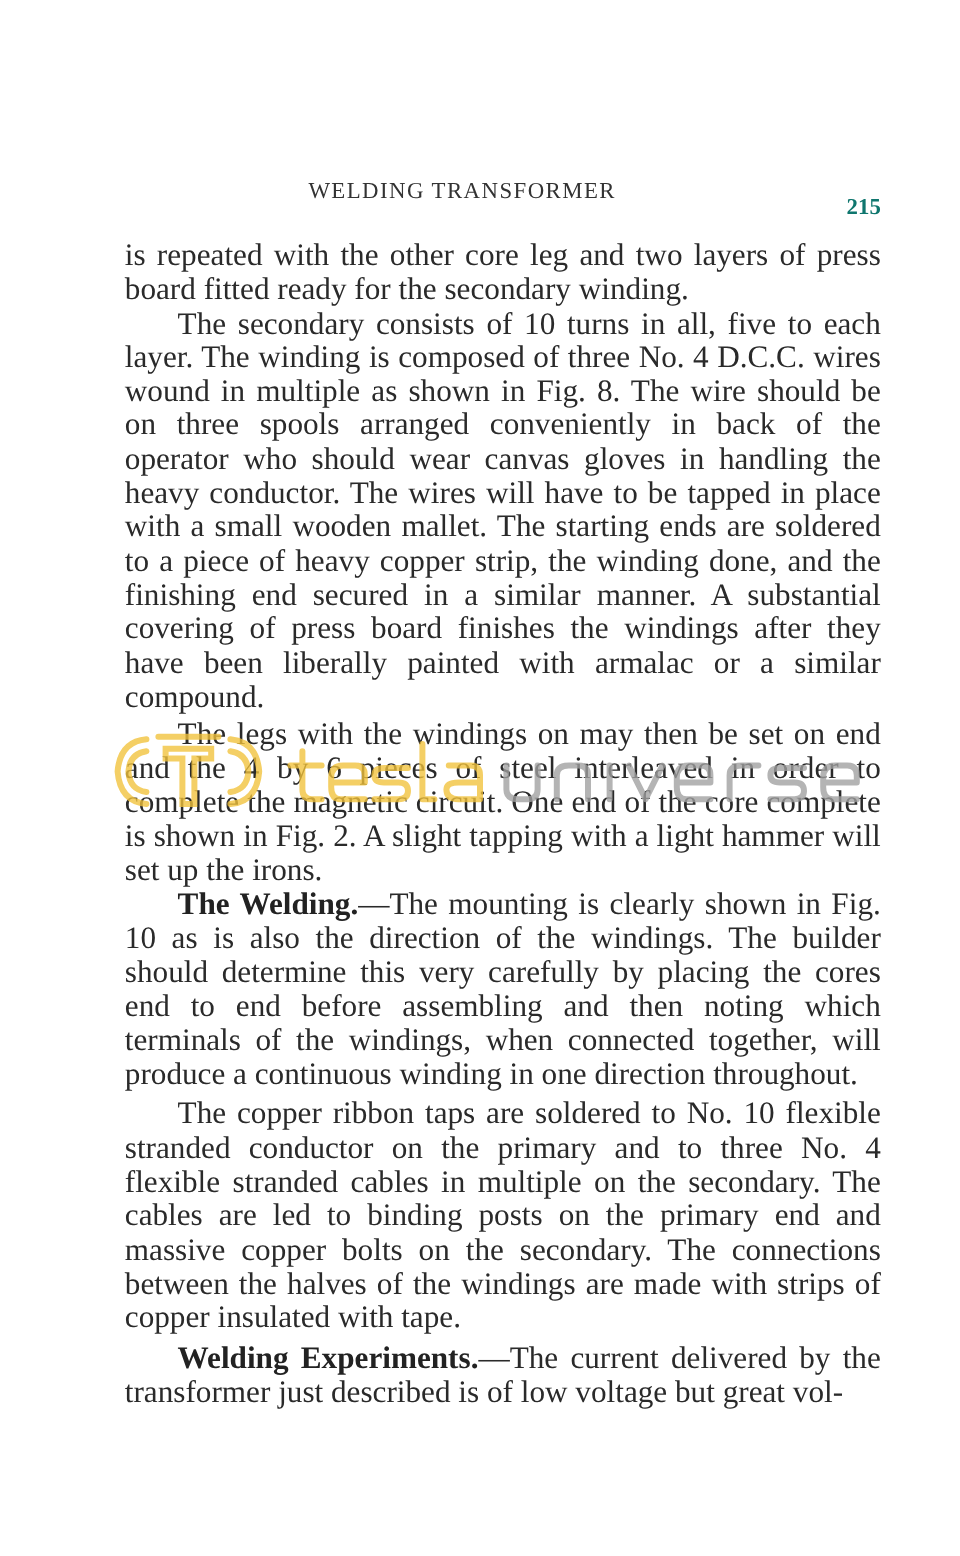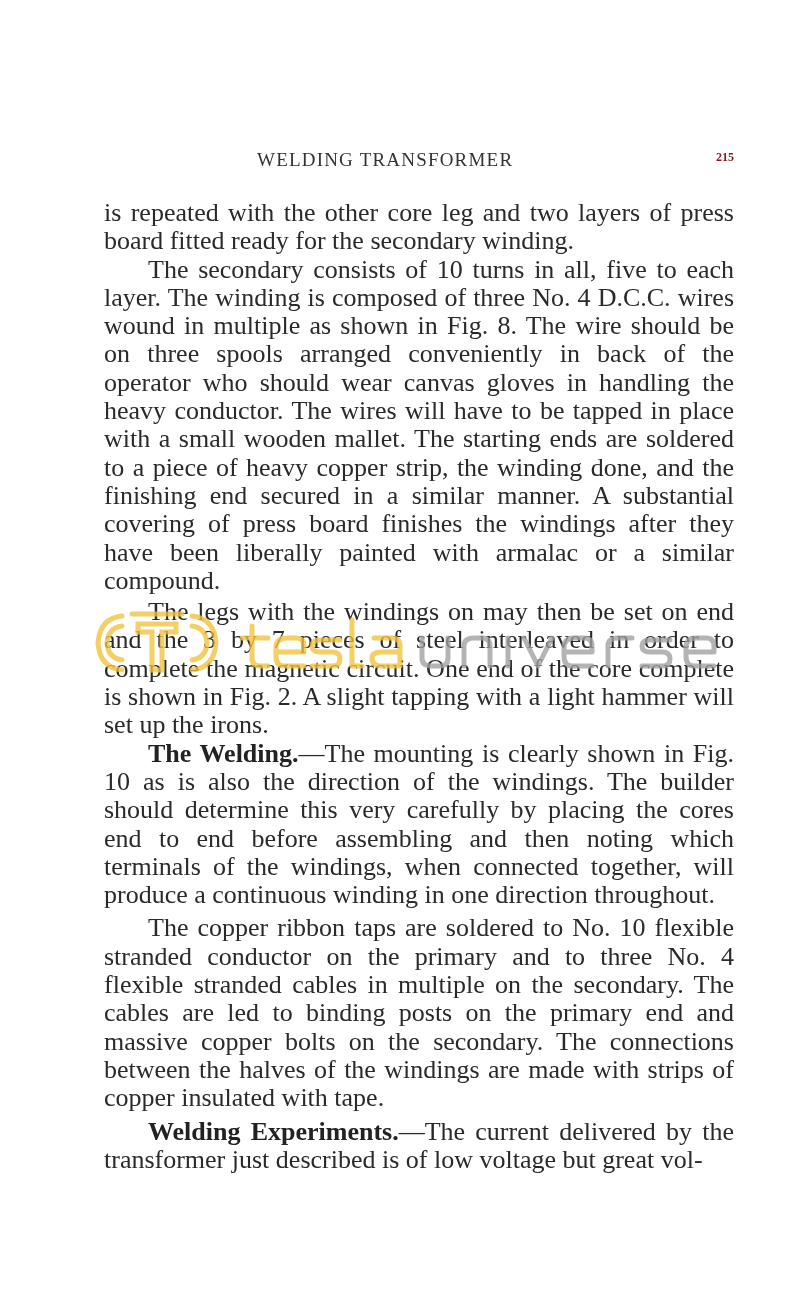--- a/index.html
+++ b/index.html
@@ -1,40 +1,40 @@
 <!DOCTYPE html>
 <html><head>
 <meta charset="utf-8">
 <style>
   html, body { margin: 0; padding: 0; background: #ffffff; }
   body { width: 800px; height: 1297px; position: relative; overflow: hidden; }
   .page { position: absolute; left: 104px; top: 134px; width: 630px; font-family: "Liberation Serif", "DejaVu Serif", serif; color: #2a2a2a; margin-top: 12px; }
   .header { position: relative; height: 30px; }
   .running-head { position: absolute; left: 153px; top: 3px; font-size: 19px; letter-spacing: 1.2px; color: #333; }
-  .page-num { position: absolute; right: 0; top: 4px; font-size: 12px; font-weight: bold; color: #7f1d1d; }
+  .page-num { position: absolute; right: 0; top: 16px; font-size: 19px; font-weight: bold; color: #0f766e; }
   .body { margin-top: 23px; font-size: 26px; line-height: 28.3px; text-align: justify; }
   .body p { margin: 0; }
   .indent { text-indent: 44px; }
   .gap { margin-top: 3px !important; }
   .gap2 { margin-top: 5px !important; }
   .rh { font-weight: bold; color: #222; }
   .watermark { position: absolute; left: 92px; top: 608px; width: 650px; height: 70px; pointer-events: none; opacity: 0.78; }
 </style>
 </head>
 <body>
 
 <div class="page">
   <div class="header">
     <span class="running-head">WELDING TRANSFORMER</span>
     <span class="page-num">215</span>
   </div>
   <div class="body">
     <p><span>is repeated with the other core leg and two layers of press board fitted ready for the secondary winding.</span></p>
     <p class="indent"><span>The secondary consists of 10 turns in all, five to each layer. The winding is composed of three No. 4 D.C.C. wires wound in multiple as shown in Fig. 8. The wire should be on three spools arranged conveniently in back of the operator who should wear canvas gloves in handling the heavy conductor. The wires will have to be tapped in place with a small wooden mallet. The starting ends are soldered to a piece of heavy copper strip, the winding done, and the finishing end secured in a similar manner. A substantial covering of press board finishes the windings after they have been liberally painted with armalac or a similar compound.</span></p>
-    <p class="indent gap"><span>The legs with the windings on may then be set on end and the 3 by 7 pieces of steel interleaved in order to complete the magnetic circuit. One end of the core complete is shown in Fig. 2. A slight tapping with a light hammer will set up the irons.</span></p>
+    <p class="indent gap"><span>The legs with the windings on may then be set on end and the 4 by 6 pieces of steel interleaved in order to complete the magnetic circuit. One end of the core complete is shown in Fig. 2. A slight tapping with a light hammer will set up the irons.</span></p>
     <p class="indent"><span class="rh">The Welding.</span><span>—The mounting is clearly shown in Fig. 10 as is also the direction of the windings. The builder should determine this very carefully by placing the cores end to end before assembling and then noting which terminals of the windings, when connected together, will produce a continuous winding in one direction throughout.</span></p>
     <p class="indent gap2"><span>The copper ribbon taps are soldered to No. 10 flexible stranded conductor on the primary and to three No. 4 flexible stranded cables in multiple on the secondary. The cables are led to binding posts on the primary end and massive copper bolts on the secondary. The connections between the halves of the windings are made with strips of copper insulated with tape.</span></p>
     <p class="indent gap2"><span class="rh">Welding Experiments.</span><span>—The current delivered by the transformer just described is of low voltage but great vol-</span></p>
   </div>
 </div>
 
 <svg class="watermark" viewBox="0 0 650 70" xmlns="http://www.w3.org/2000/svg">
   <g fill="none" stroke="#f2c23a" stroke-width="5" stroke-linecap="round">
     <path d="M30 8 Q8 10 6 35 Q8 60 30 62"></path>
     <path d="M30 18 Q16 20 15 35 Q16 50 30 52"></path>

